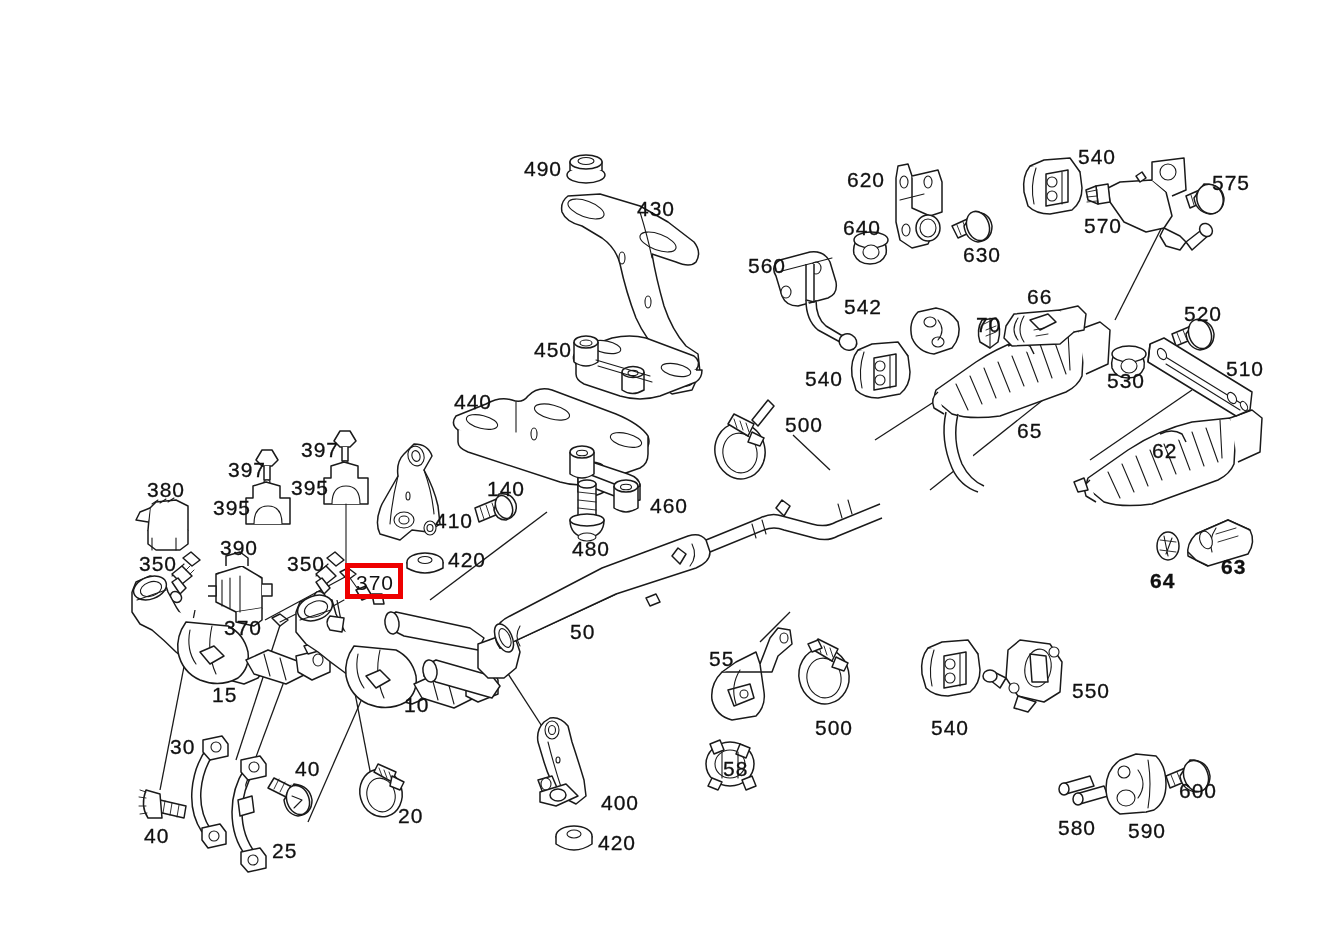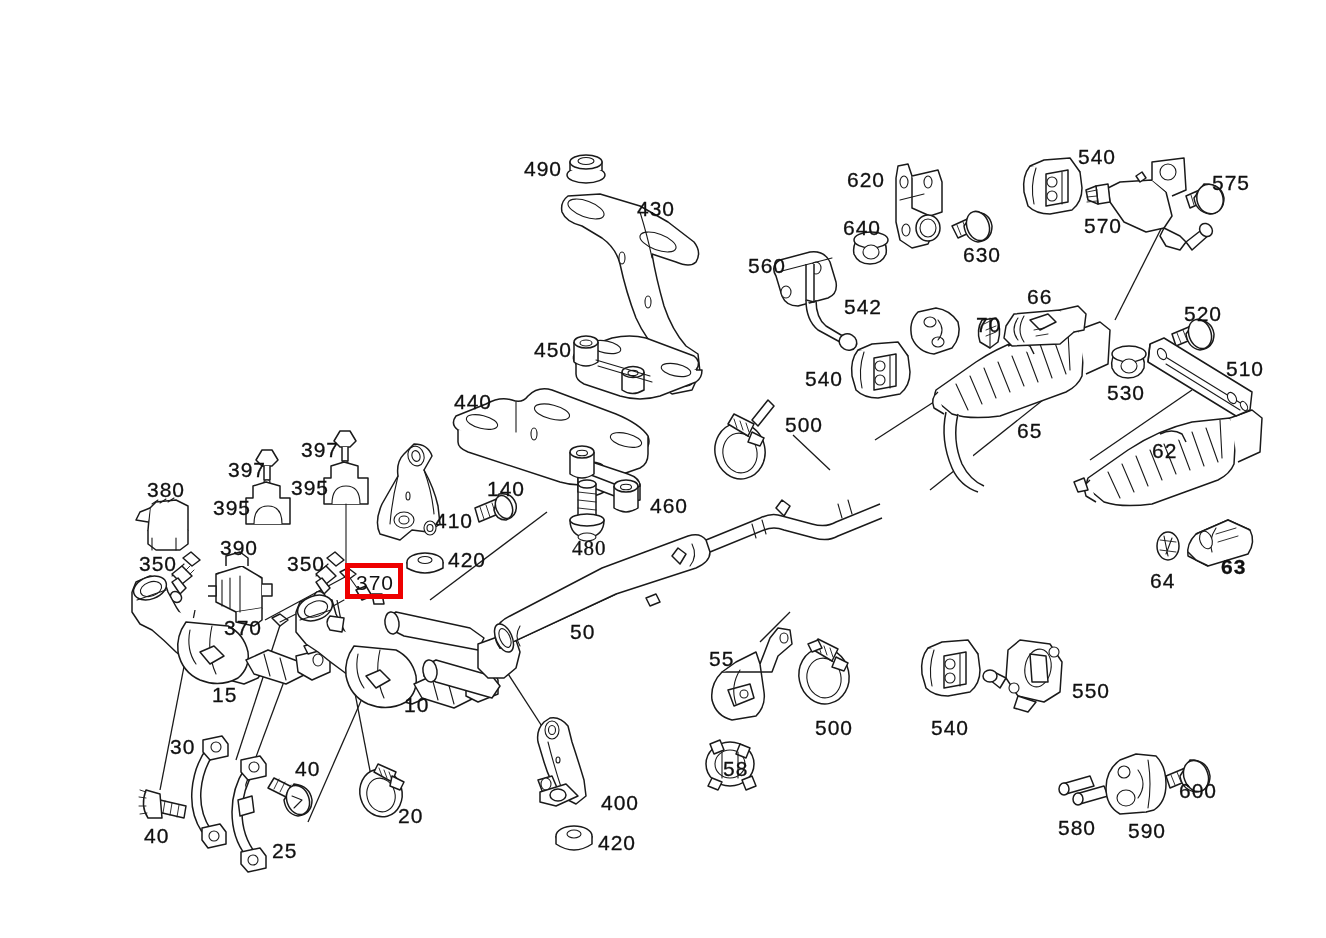--- a/index.html
+++ b/index.html
@@ -655,41 +655,41 @@
   <div class="lbl" style="left:963px;top:244px;">630</div>
   <div class="lbl" style="left:1078px;top:146px;">540</div>
   <div class="lbl" style="left:1084px;top:215px;">570</div>
   <div class="lbl" style="left:1212px;top:172px;">575</div>
   <div class="lbl" style="left:748px;top:255px;">560</div>
   <div class="lbl" style="left:844px;top:296px;">542</div>
   <div class="lbl" style="left:976px;top:299px;margin-top:15px;">70</div>
   <div class="lbl" style="left:1027px;top:286px;">66</div>
   <div class="lbl" style="left:1184px;top:303px;">520</div>
   <div class="lbl" style="left:1226px;top:358px;">510</div>
-  <div class="lbl" style="left:1107px;top:382px;">530</div>
+  <div class="lbl" style="left:1107px;top:370px;">530</div>
   <div class="lbl" style="left:805px;top:368px;">540</div>
   <div class="lbl" style="left:785px;top:414px;">500</div>
   <div class="lbl" style="left:1017px;top:420px;">65</div>
   <div class="lbl" style="left:1152px;top:440px;">62</div>
   <div class="lbl" style="left:1221px;top:556px;font-weight:bold;">63</div>
-  <div class="lbl" style="left:1150px;top:570px;">64</div>
+  <div class="lbl" style="left:1150px;top:570px;font-weight:bold;">64</div>
   <div class="lbl" style="left:147px;top:479px;">380</div>
   <div class="lbl" style="left:301px;top:439px;">397</div>
   <div class="lbl" style="left:228px;top:459px;">397</div>
   <div class="lbl" style="left:291px;top:477px;">395</div>
   <div class="lbl" style="left:213px;top:497px;">395</div>
   <div class="lbl" style="left:220px;top:537px;">390</div>
   <div class="lbl" style="left:139px;top:553px;">350</div>
   <div class="lbl" style="left:287px;top:553px;">350</div>
   <div class="lbl" style="left:224px;top:617px;">370</div>
   <div class="lbl" style="left:435px;top:510px;">410</div>
   <div class="lbl" style="left:487px;top:478px;">140</div>
   <div class="lbl" style="left:448px;top:549px;">420</div>
   <div class="lbl" style="left:650px;top:495px;">460</div>
-  <div class="lbl" style="left:572px;top:538px;font-family:Liberation Serif, serif;">480</div>
+  <div class="lbl" style="left:572px;top:538px;">480</div>
   <div class="lbl" style="left:570px;top:621px;">50</div>
   <div class="lbl" style="left:212px;top:684px;">15</div>
   <div class="lbl" style="left:404px;top:694px;">10</div>
   <div class="lbl" style="left:170px;top:736px;">30</div>
   <div class="lbl" style="left:144px;top:825px;">40</div>
   <div class="lbl" style="left:295px;top:758px;">40</div>
   <div class="lbl" style="left:272px;top:840px;">25</div>
   <div class="lbl" style="left:398px;top:805px;">20</div>
   <div class="lbl" style="left:601px;top:792px;">400</div>
   <div class="lbl" style="left:598px;top:832px;">420</div>

